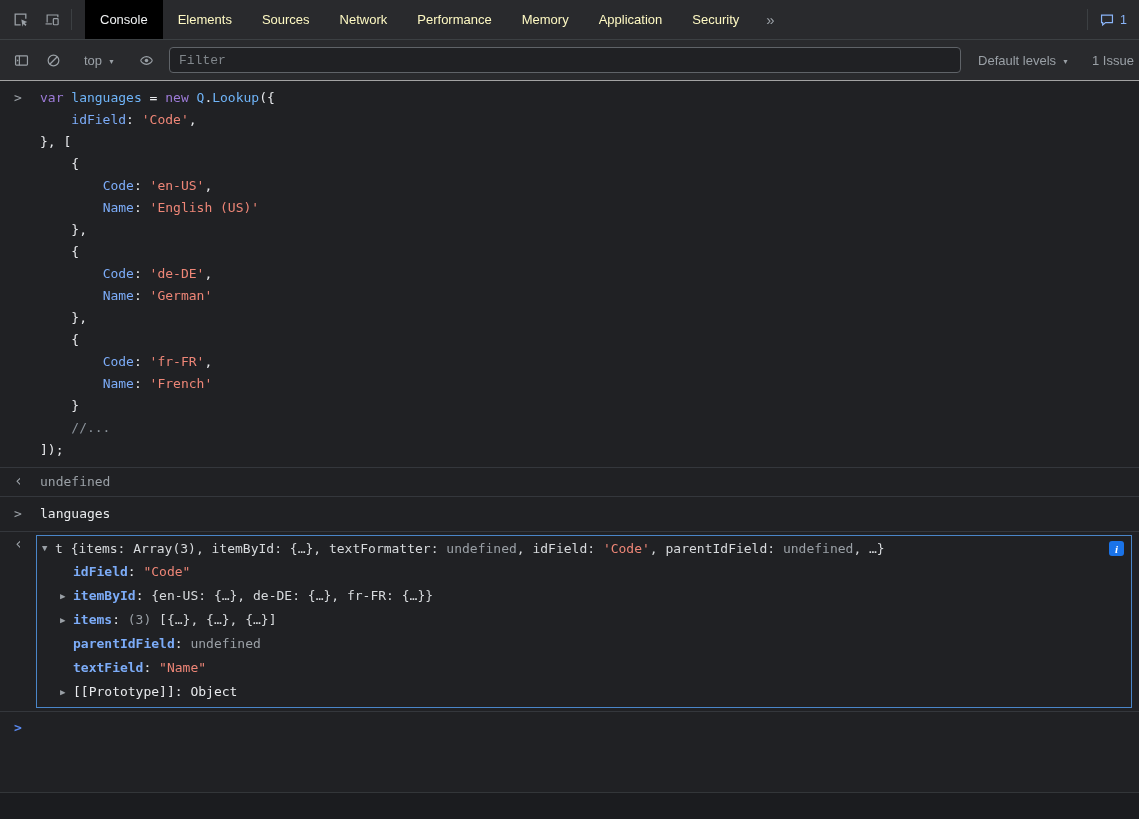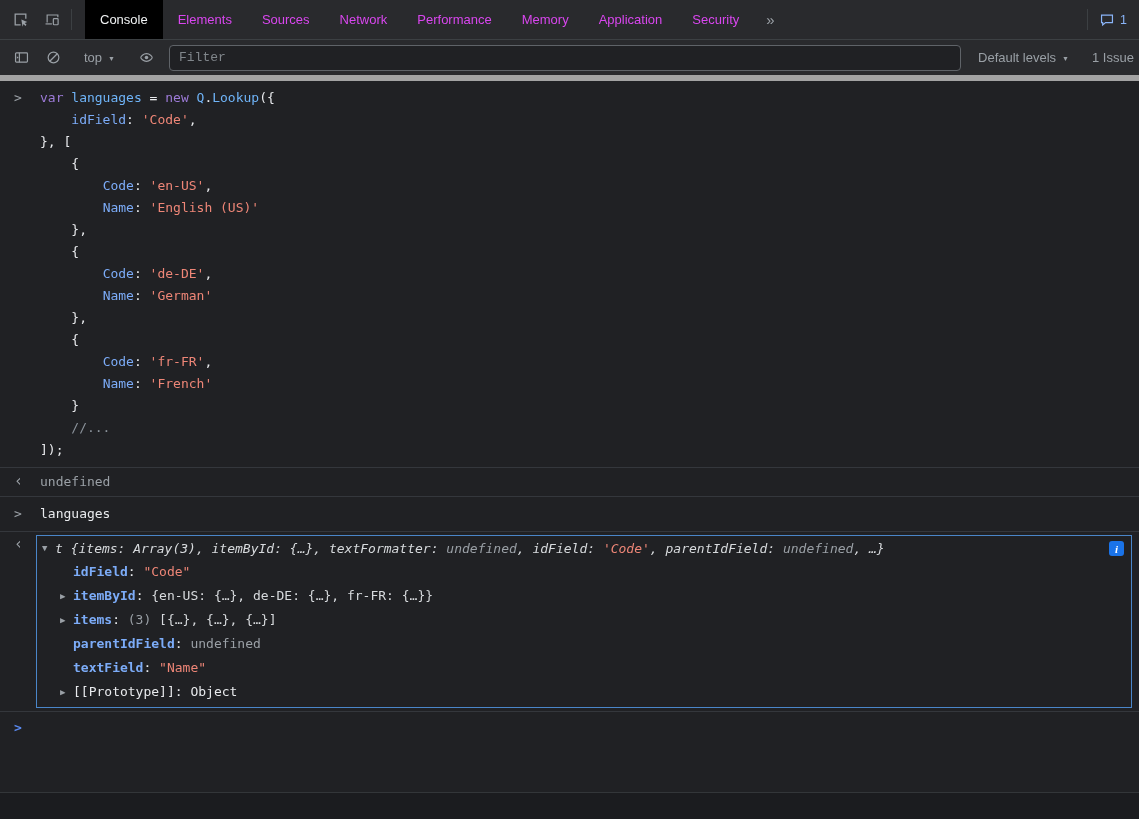--- a/index.html
+++ b/index.html
@@ -6,29 +6,29 @@
   html,body{width:1139px;height:819px;overflow:hidden;background:#202124}
   body{font-family:"Liberation Sans",sans-serif}
   .devtools{width:1139px;height:819px;display:flex;flex-direction:column;background:#202124;color:#e8eaed}
 
   
   .tabbar{flex:0 0 40px;background:#292a2d;border-bottom:1px solid #3c4043;display:flex;align-items:stretch}
   .tb-icon{width:32px;align-self:center;height:28px;display:flex;align-items:center;justify-content:center;color:#9aa0a6;cursor:pointer;flex:none}
   .tb-icon svg{width:17px;height:17px;display:block}
   .vsep{width:1px;background:#3c4043;margin:9px 3px;flex:none}
   .tabs{display:flex;align-items:stretch;flex:none;margin-left:10px}
-  .tab{padding:0 15px;display:flex;align-items:center;font-size:13px;color:#d946ef;white-space:nowrap;cursor:pointer}
+  .tab{padding:0 15px;display:flex;align-items:center;font-size:13px;color:#fef9c3;white-space:nowrap;cursor:pointer}
   .tab.active{background:#000;color:#f1f3f4}
   .tab-more{display:flex;align-items:center;padding:0 12px;color:#9aa0a6;font-size:15px;cursor:pointer}
   .tb-spacer{flex:1}
   .messages{display:flex;align-items:center;gap:5px;padding:0 12px 0 8px;color:#8ab4f8;font-size:12.5px;cursor:pointer;flex:none}
   .messages svg{width:16px;height:16px}
 
   
-  .toolbar{flex:0 0 41px;background:#292a2d;border-bottom:6px solid #a3a3a3;display:flex;align-items:center;padding:0 5px}
+  .toolbar{flex:0 0 41px;background:#292a2d;border-bottom:1px solid #a3a3a3;display:flex;align-items:center;padding:0 5px}
   .dropdown{display:flex;align-items:center;gap:6px;padding:0 8px;color:#9aa0a6;font-size:13px;cursor:pointer;white-space:nowrap;flex:none}
   .caret{font-size:7px;line-height:1;color:#9aa0a6;padding-top:2px}
   .filter{flex:1;height:26px;margin:0 9px 0 7px;background:#202124;border:1px solid #5f6368;border-radius:4px;color:#e8eaed;font-size:13px;font-family:Liberation Mono, monospace;padding:0 9px;outline:none;min-width:50px}
   .filter::placeholder{color:#80868b}
   .issues{flex:none;width:50px;overflow:hidden;white-space:nowrap;color:#9aa0a6;font-size:13px;padding-left:8px;cursor:pointer}
 
   
   .console{flex:1;font-family:"DejaVu Sans Mono","Liberation Mono",monospace;font-size:13px;overflow:hidden}
   .entry{display:flex;align-items:flex-start;border-bottom:1px solid #34373c}
   .entry.input{padding:6px 0}
@@ -38,21 +38,21 @@
   .mout{font-size:15px;line-height:21px}
   .entry-body{flex:1;min-width:0}
   .cline{line-height:22px;white-space:pre}
   .entry.prompt{border-bottom:none;padding:5px 0}
   .mprompt{color:#5a8af0;font-weight:bold}
 
   
   .objbox{margin:1px 7px 1px -4px;border:1px solid #4a86c9;padding:1px 0 3px;position:relative}
   .preview-row{display:flex;align-items:flex-start;padding:0 30px 0 5px;line-height:23px;cursor:pointer}
   .tri{flex:none;width:13px;color:#9aa0a6;font-size:9px;line-height:23px;user-select:none}
-  .preview-toks{font-style:italic;white-space:pre-wrap;min-width:0}
+  .preview-toks{white-space:pre-wrap;min-width:0}
   .info-badge{position:absolute;top:5px;right:7px;width:15px;height:15px;background:#1a73e8;border-radius:3px;color:#fff;font:italic bold 11px "Liberation Serif",serif;display:flex;align-items:center;justify-content:center;cursor:pointer}
   .tree-row{display:flex;align-items:flex-start;padding-left:23px;line-height:24px;white-space:pre;cursor:pointer}
   .tree-row .tri{line-height:24px}
 
   .bottom-strip{flex:0 0 27px;background:#1b1c1f;border-top:1px solid #333639}
 
   
   .tok-k{color:#9d7bd8}
   .tok-v{color:#6fb4f8}
   .tok-pr{color:#7cacf8}

